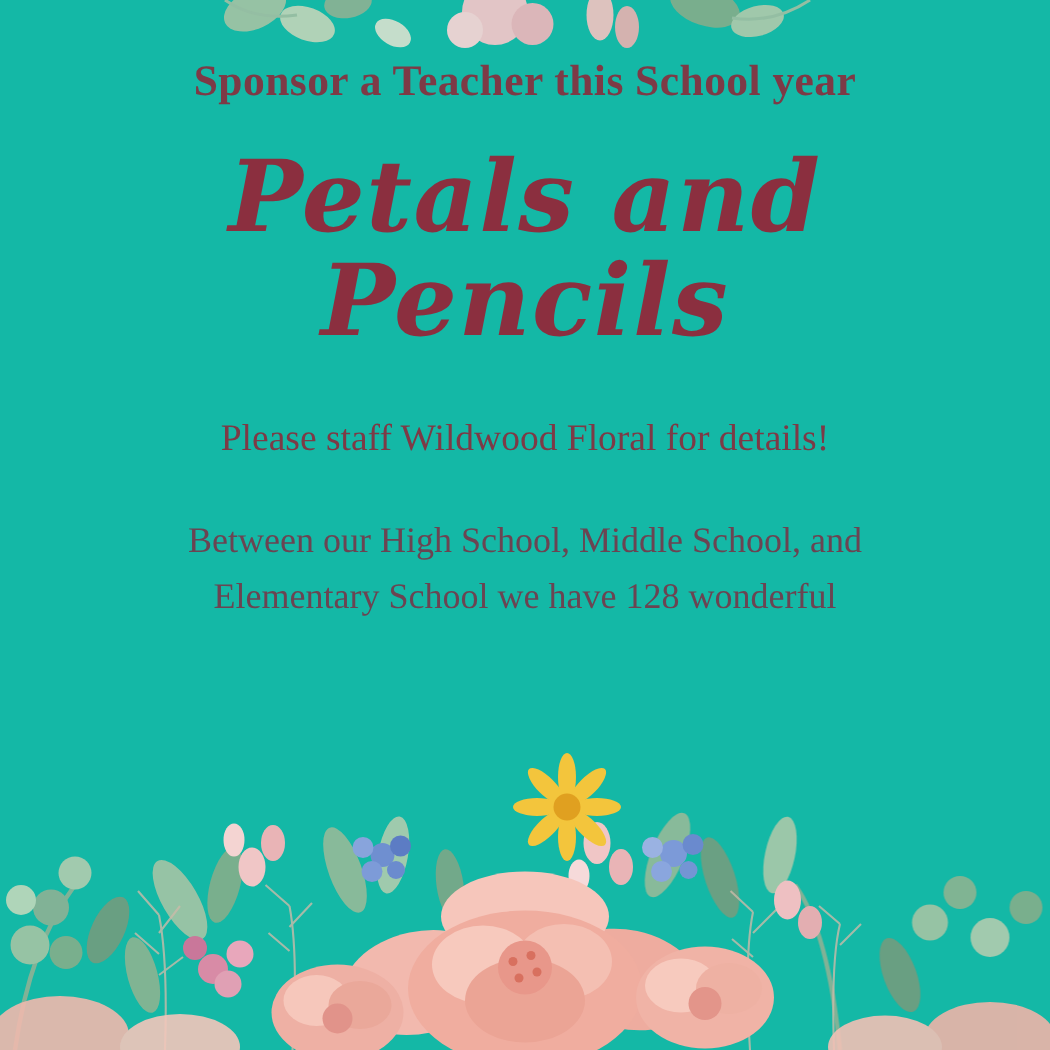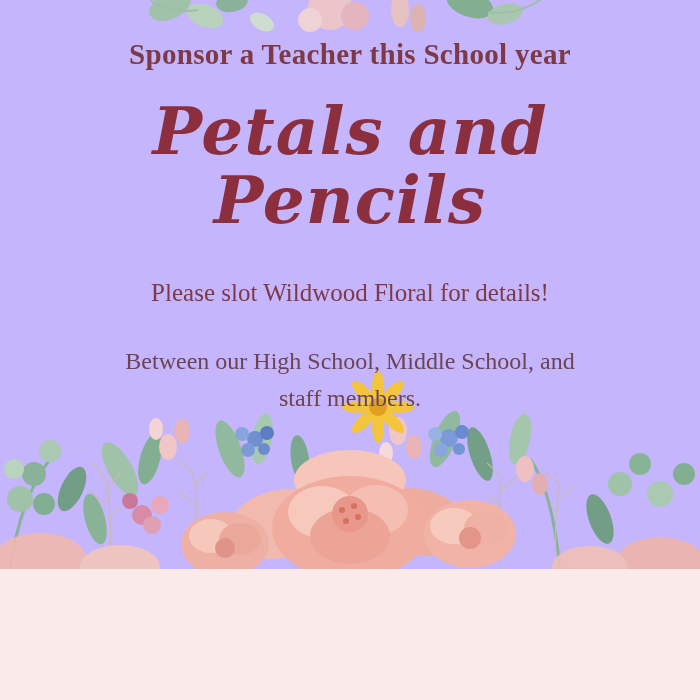--- a/index.html
+++ b/index.html
@@ -9,22 +9,22 @@
   body {
     width: 700px;
     height: 700px;
     overflow: hidden;
     background: #fbeaea;
     font-family: "Liberation Serif", serif;
   }
   #poster {
     position: relative;
     width: 700px;
-    height: 569px;
-    background: #c4b5fd;
+    height: 700px;
+    background: #14b8a6;
     overflow: hidden;
   }
 
   
   .floral-band {
     position: absolute;
     left: 0;
     width: 700px;
     pointer-events: none;
   }
@@ -117,26 +117,26 @@
     </svg>
   </div>
 
   <div class="text-wrap">
 
     <h1 class="headline">Sponsor a Teacher this School year</h1>
 
     <div class="script-title">Petals and Pencils</div>
 
     <div class="detail-block">
-      <span class="line">Please slot Wildwood Floral for details!</span>
+      <span class="line">Please staff Wildwood Floral for details!</span>
     </div>
 
     <div class="staff-block">
       <span class="line">Between our High School, Middle School, and</span>
-      <span class="line">staff members.</span>
+      <span class="line">Elementary School we have 128 wonderful</span>
     </div>
   </div>
 
   <div class="floral-band" id="floral-bottom">
     <svg width="700" height="250" viewBox="0 0 700 250" xmlns="http://www.w3.org/2000/svg">
 
       <g opacity="0.95">
 
         <path d="M10 250 q10 -70 40 -110" stroke="#87b295" stroke-width="3" fill="none"></path>
         <circle cx="20" cy="180" r="13" fill="#9ec3a4"></circle>

